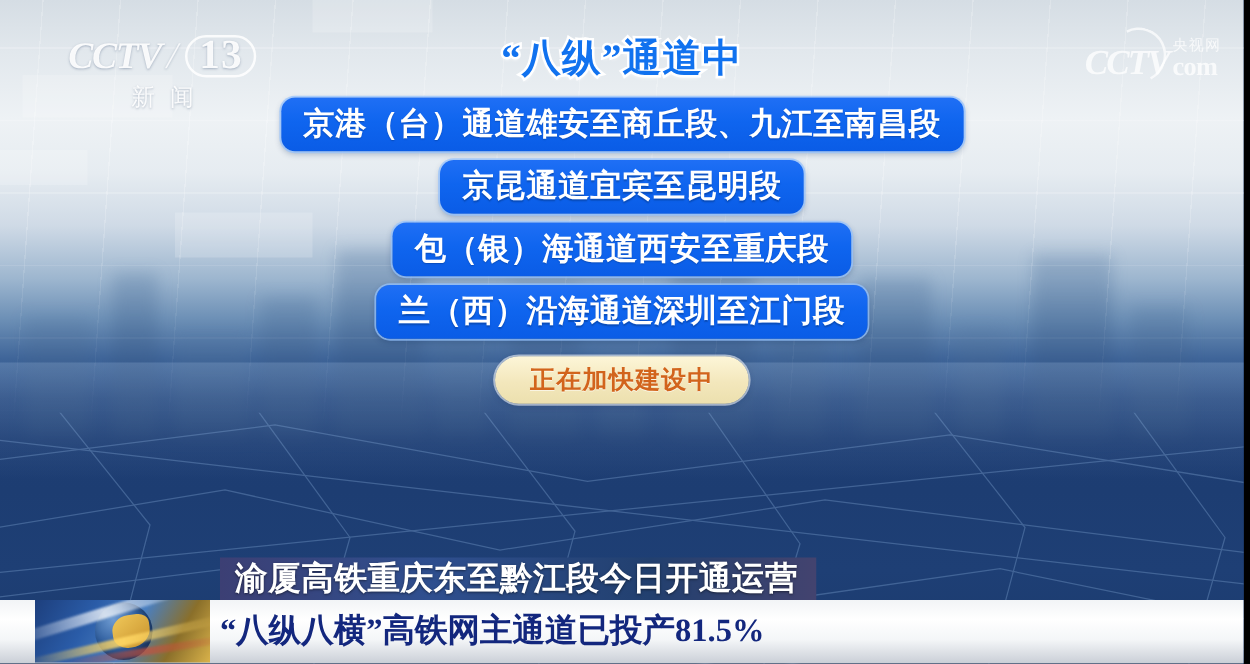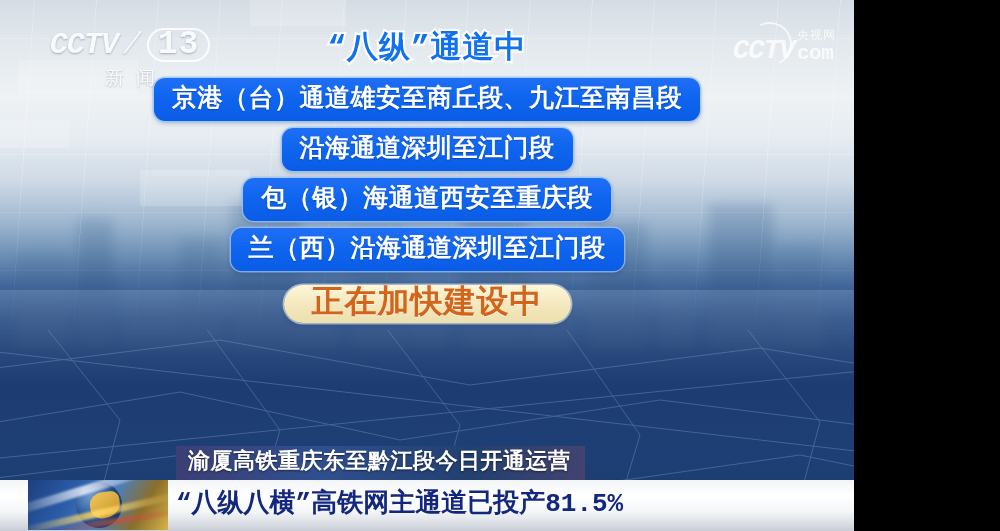--- a/index.html
+++ b/index.html
@@ -3,24 +3,24 @@
 <meta charset="utf-8">
 <title>CCTV-13 News Graphic</title>
 <style>
   html, body {
     margin: 0;
     padding: 0;
     background: #000;
   }
   #screen {
     position: relative;
-    width: 854px;
+    width: 995px;
     height: 531px;
     overflow: hidden;
-    font-family: Liberation Mono, monospace;
+    font-family: Liberation Serif, serif;
     background: #1b3a68;
   }
 
   
   .bg-base {
     position: absolute;
     inset: 0;
     background:
       linear-gradient(to bottom,
         #d5dde4 0%,
@@ -220,40 +220,40 @@
   .pill-yellow {
     margin-top: 7px;
     height: 38px;
     line-height: 38px;
     border-radius: 19px;
     background: linear-gradient(to bottom, #fdf6d8 0%, #f3e7bc 55%, #ece0ae 100%);
     box-shadow:
       0 0 0 1.5px rgba(255,255,255,0.55),
       0 2px 5px rgba(10,40,90,0.25);
     color: #d2641c;
-    font-size: 32px;
+    font-size: 20px;
     font-weight: bold;
     letter-spacing: 1px;
     padding: 0 28px;
     white-space: nowrap;
     text-shadow: 0 1px 0 rgba(255,255,255,0.6);
     text-align: center;
   }
 
   
   .lt-sub {
     position: absolute;
     left: 176px;
     top: 446px;
     height: 34px;
     line-height: 34px;
     padding: 0 14px 0 12px;
     background: linear-gradient(to right, #3c3f74 0%, #2f4f8f 35%, #22406f 72%, #43436f 100%);
     color: #ffffff;
-    font-size: 22px;
+    font-size: 26px;
     font-weight: bold;
     letter-spacing: 0.5px;
     white-space: nowrap;
     text-shadow: 0 1px 2px rgba(0,0,0,0.5);
   }
   .lt-bar {
     position: absolute;
     left: 0; right: 0;
     bottom: 0;
     height: 51px;
@@ -387,21 +387,21 @@
     <span class="wm-right">
       <span class="wm-cn">央视网</span>
       <span class="wm-com">com</span>
     </span>
   </div>
 
   <div class="title">“八纵”通道中</div>
 
   <div class="pill-list">
     <div class="pill">京港（台）通道雄安至商丘段、九江至南昌段</div>
-    <div class="pill">沿海通道深圳至江门段</div>
+    <div class="pill">京昆通道宜宾至昆明段</div>
     <div class="pill">包（银）海通道西安至重庆段</div>
     <div class="pill">兰（西）沿海通道深圳至江门段</div>
     <div class="pill-yellow">正在加快建设中</div>
   </div>
 
   <div class="lt-sub">渝厦高铁重庆东至黔江段今日开通运营</div>
   <div class="lt-bar"></div>
   <div class="lt-logo">
     <div class="globe"></div>
     <div class="land"></div>

